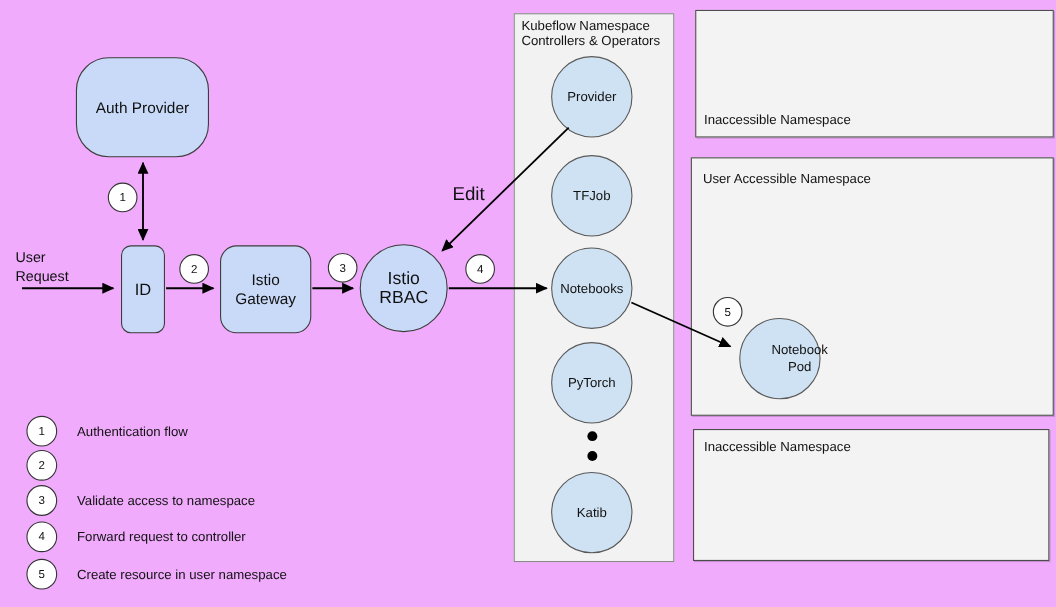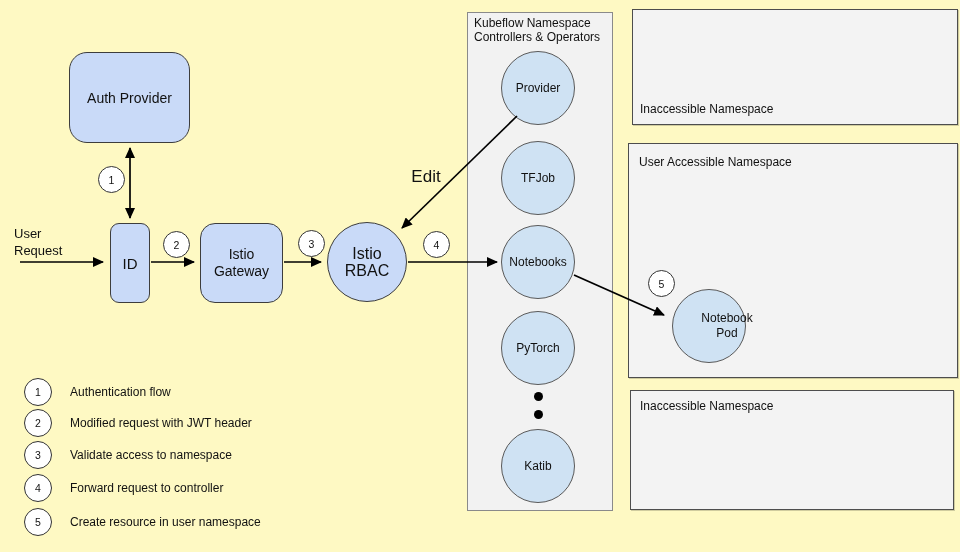--- a/index.html
+++ b/index.html
@@ -3,21 +3,21 @@
 <meta charset="utf-8">
 <style>
   * { margin: 0; padding: 0; box-sizing: border-box; }
   html, body { background: #ffffff; }
   body { font-family: "Liberation Sans", sans-serif; color: #111111; }
 
   .canvas {
     position: relative;
     width: 960px;
     height: 552px;
-    background: #fef9c3;
+    background: #f0abfc;
     overflow: hidden;
   }
 
   
   .kf-box {
     position: absolute;
     left: 467px; top: 12px; width: 146px; height: 499px;
     background: #f2f2f2;
     border: 1px solid #8a8a8a;
   }
@@ -42,21 +42,21 @@
 
   
   .node {
     position: absolute;
     display: flex; align-items: center; justify-content: center;
     text-align: center;
     background: #c9daf8;
     border: 1px solid #3d3d3d;
     color: #111;
   }
-  .auth-provider { left: 69px; top: 52px; width: 121px; height: 91px; border-radius: 18px; font-size: 14px; text-align: right; }
+  .auth-provider { left: 69px; top: 52px; width: 121px; height: 91px; border-radius: 30px; font-size: 14px; text-align: right; }
   .id-box        { left: 110px; top: 223px; width: 40px; height: 80px; border-radius: 9px; font-size: 15px; }
   .gateway-box   { left: 200px; top: 223px; width: 83px; height: 80px; border-radius: 15px; font-size: 14px; }
   .rbac-circle   { left: 327px; top: 222px; width: 80px; height: 80px; border-radius: 50%; font-size: 16px; text-align: center; }
   .wrap-60 { display: inline-block; width: 60px; line-height: 17px; }
   .wrap-52 { display: inline-block; width: 52px; line-height: 17px; }
 
   
   .op-circle {
     position: absolute;
     left: 501px; width: 74px; height: 74px;
@@ -212,21 +212,20 @@
   <div class="badge badge-3">3</div>
   <div class="badge badge-4">4</div>
   <div class="badge badge-5">5</div>
 
   <div class="legend-row lr-1">
     <div class="badge-inline">1</div>
     <div class="legend-text">Authentication flow</div>
   </div>
   <div class="legend-row lr-2">
     <div class="badge-inline">2</div>
-    <div class="legend-text">Modified request with JWT header</div>
   </div>
   <div class="legend-row lr-3">
     <div class="badge-inline">3</div>
     <div class="legend-text">Validate access to namespace</div>
   </div>
   <div class="legend-row lr-4">
     <div class="badge-inline">4</div>
     <div class="legend-text">Forward request to controller</div>
   </div>
   <div class="legend-row lr-5">

